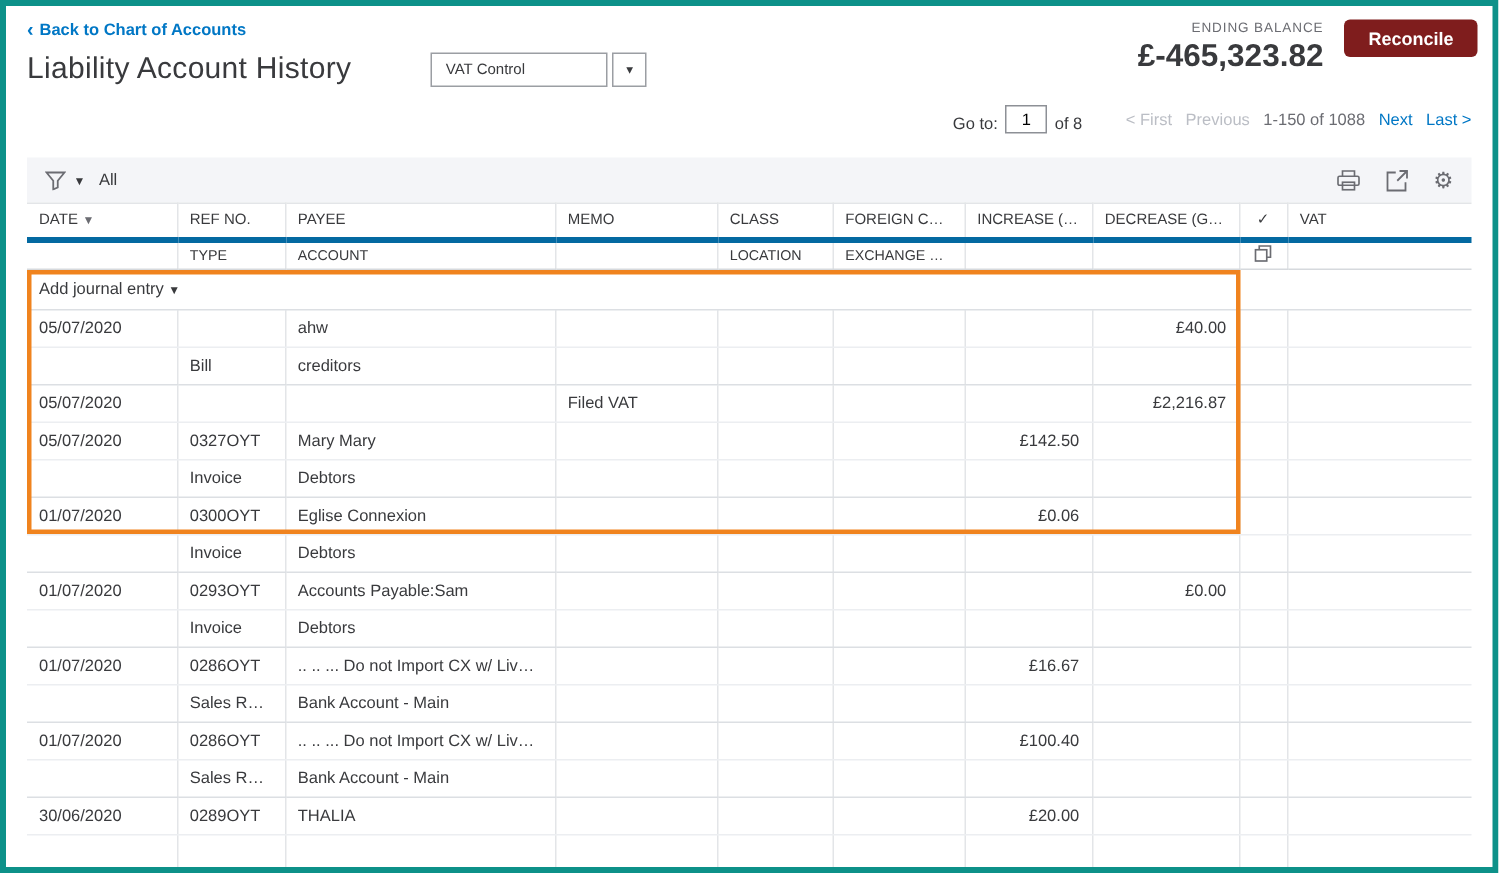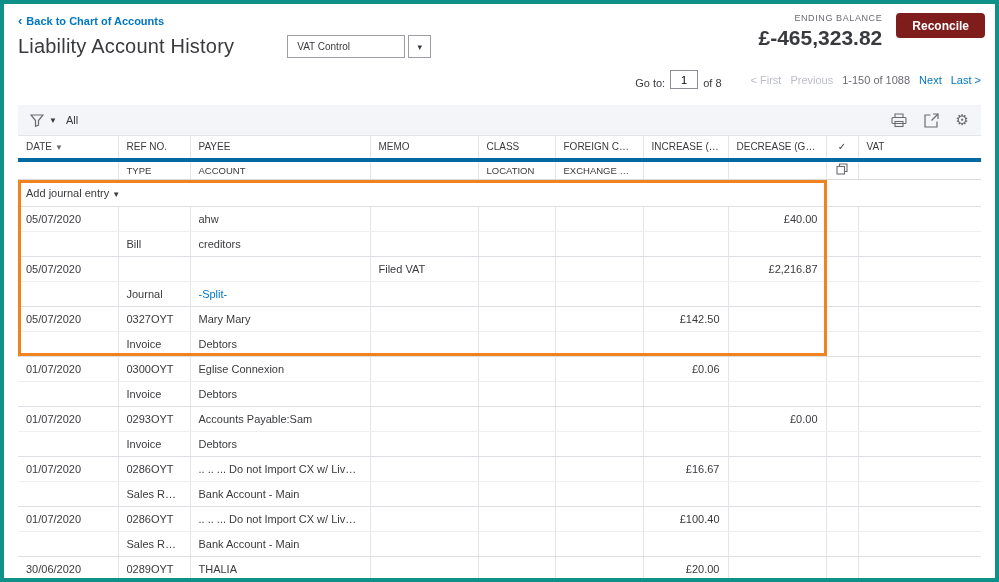--- a/index.html
+++ b/index.html
@@ -212,32 +212,20 @@
               <td></td>
               <td></td>
               <td>Filed VAT</td>
               <td></td>
               <td></td>
               <td class="num"></td>
               <td class="num">£2,216.87</td>
               <td></td>
               <td></td>
             </tr>
-            <tr class="t-end">
-              <td></td>
-              <td>Journal</td>
-              <td><a class="cell-link">-Split-</a></td>
-              <td></td>
-              <td></td>
-              <td></td>
-              <td class="num"></td>
-              <td class="num"></td>
-              <td></td>
-              <td></td>
-            </tr>
             <tr>
               <td>05/07/2020</td>
               <td>0327OYT</td>
               <td>Mary Mary</td>
               <td></td>
               <td></td>
               <td></td>
               <td class="num">£142.50</td>
               <td class="num"></td>
               <td></td>

